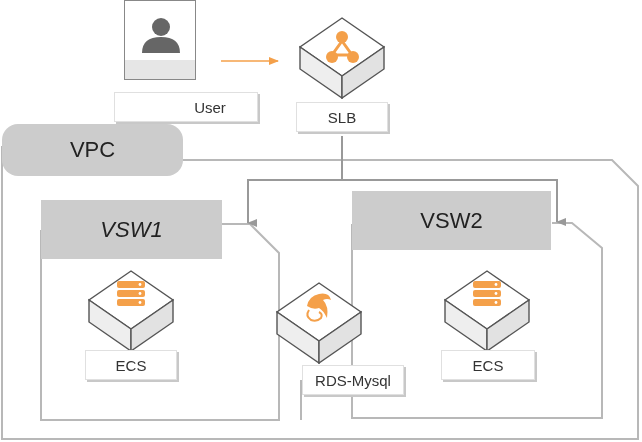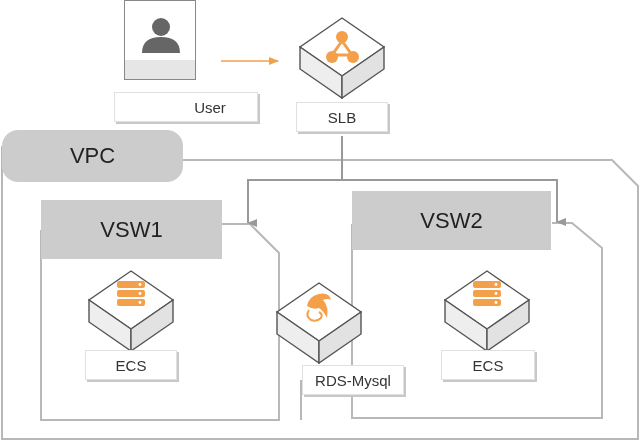--- a/index.html
+++ b/index.html
@@ -56,23 +56,23 @@
   <polygon points="46,3 88,32 46,61 4,32" fill="#ffffff" stroke="#555" stroke-width="1.4"></polygon>
   <polygon points="4,32 46,61 46,83 4,54" fill="#eeeeee" stroke="#555" stroke-width="1.4"></polygon>
   <polygon points="88,32 46,61 46,83 88,54" fill="#e2e2e2" stroke="#555" stroke-width="1.4"></polygon>
   <path d="M46,26 L36,40 L56,40 Z" fill="none" stroke="#f4a04a" stroke-width="3"></path>
   <circle cx="46" cy="22" r="6" fill="#f4a04a"></circle>
   <circle cx="36" cy="42" r="6" fill="#f4a04a"></circle>
   <circle cx="57" cy="42" r="6" fill="#f4a04a"></circle>
 </svg>
 <div class="label" style="left:296px;top:102px;width:90px;height:28px;">SLB</div>
 
-<div class="hdr" style="left:2px;top:130px;width:181px;height:52px;border-radius:16px;">VPC</div>
+<div class="hdr" style="left:2px;top:124px;width:181px;height:52px;border-radius:16px;">VPC</div>
 
-<div class="hdr" style="left:41px;top:200px;width:181px;height:59px;">VSW1</div>
+<div class="hdr" style="left:41px;top:200px;width:181px;height:59px;font-style:italic;">VSW1</div>
 
 <div class="hdr" style="left:352px;top:191px;width:199px;height:59px;">VSW2</div>
 
 <svg class="icon" width="92" height="84" style="left:85px;top:268px">
   <polygon points="46,3 88,32 46,61 4,32" fill="#ffffff" stroke="#555" stroke-width="1.4"></polygon>
   <polygon points="4,32 46,61 46,83 4,54" fill="#eeeeee" stroke="#555" stroke-width="1.4"></polygon>
   <polygon points="88,32 46,61 46,83 88,54" fill="#e2e2e2" stroke="#555" stroke-width="1.4"></polygon>
   <rect x="32" y="13" width="28" height="7" rx="2" fill="#f4a04a"></rect>
   <rect x="32" y="22" width="28" height="7" rx="2" fill="#f4a04a"></rect>
   <rect x="32" y="31" width="28" height="7" rx="2" fill="#f4a04a"></rect>

